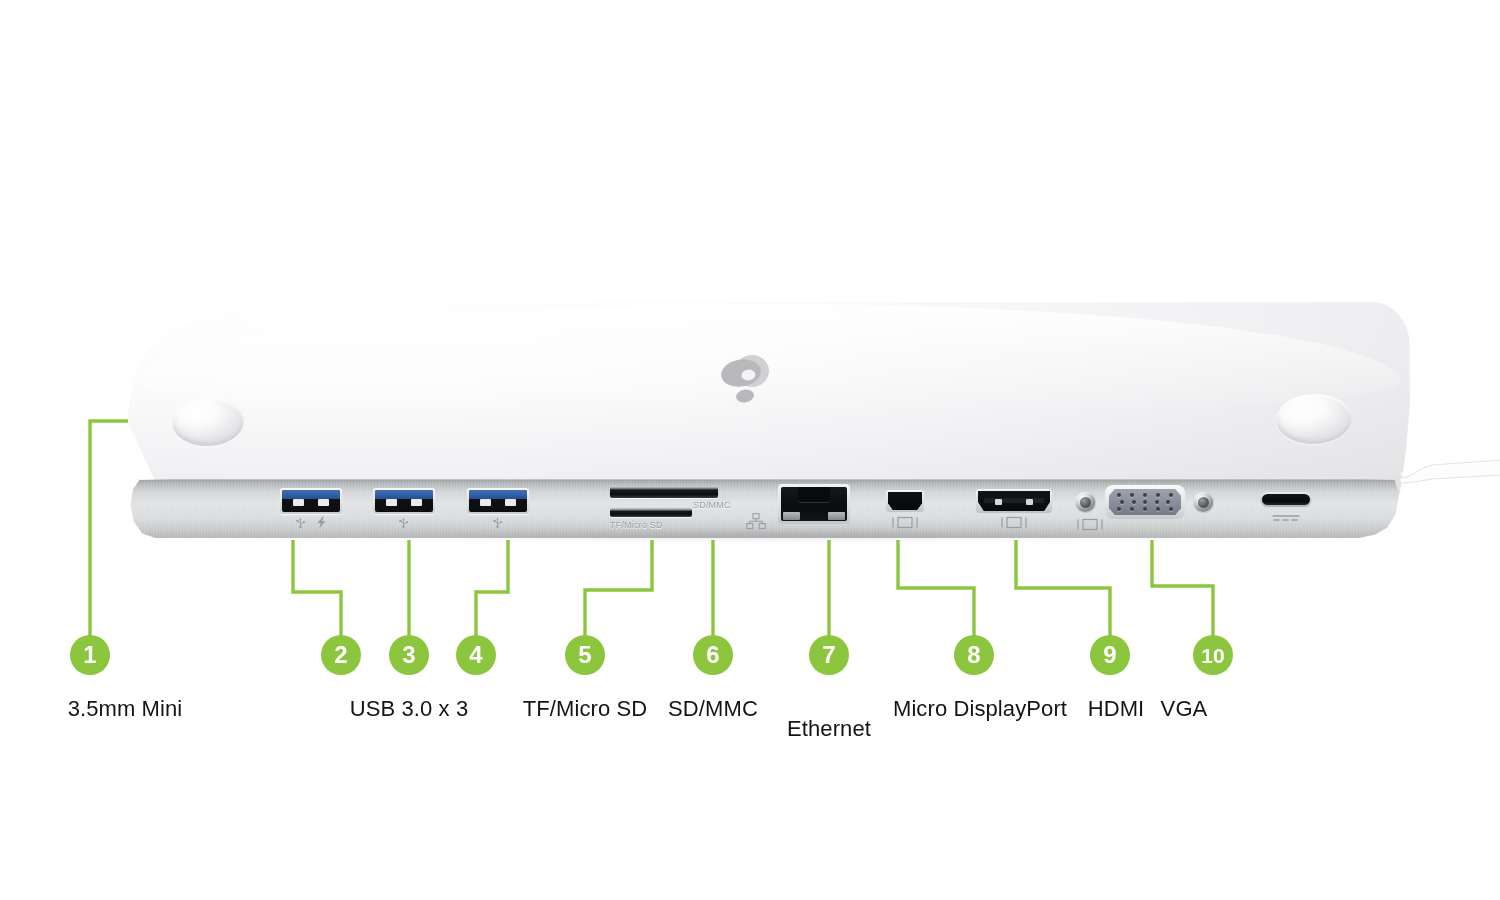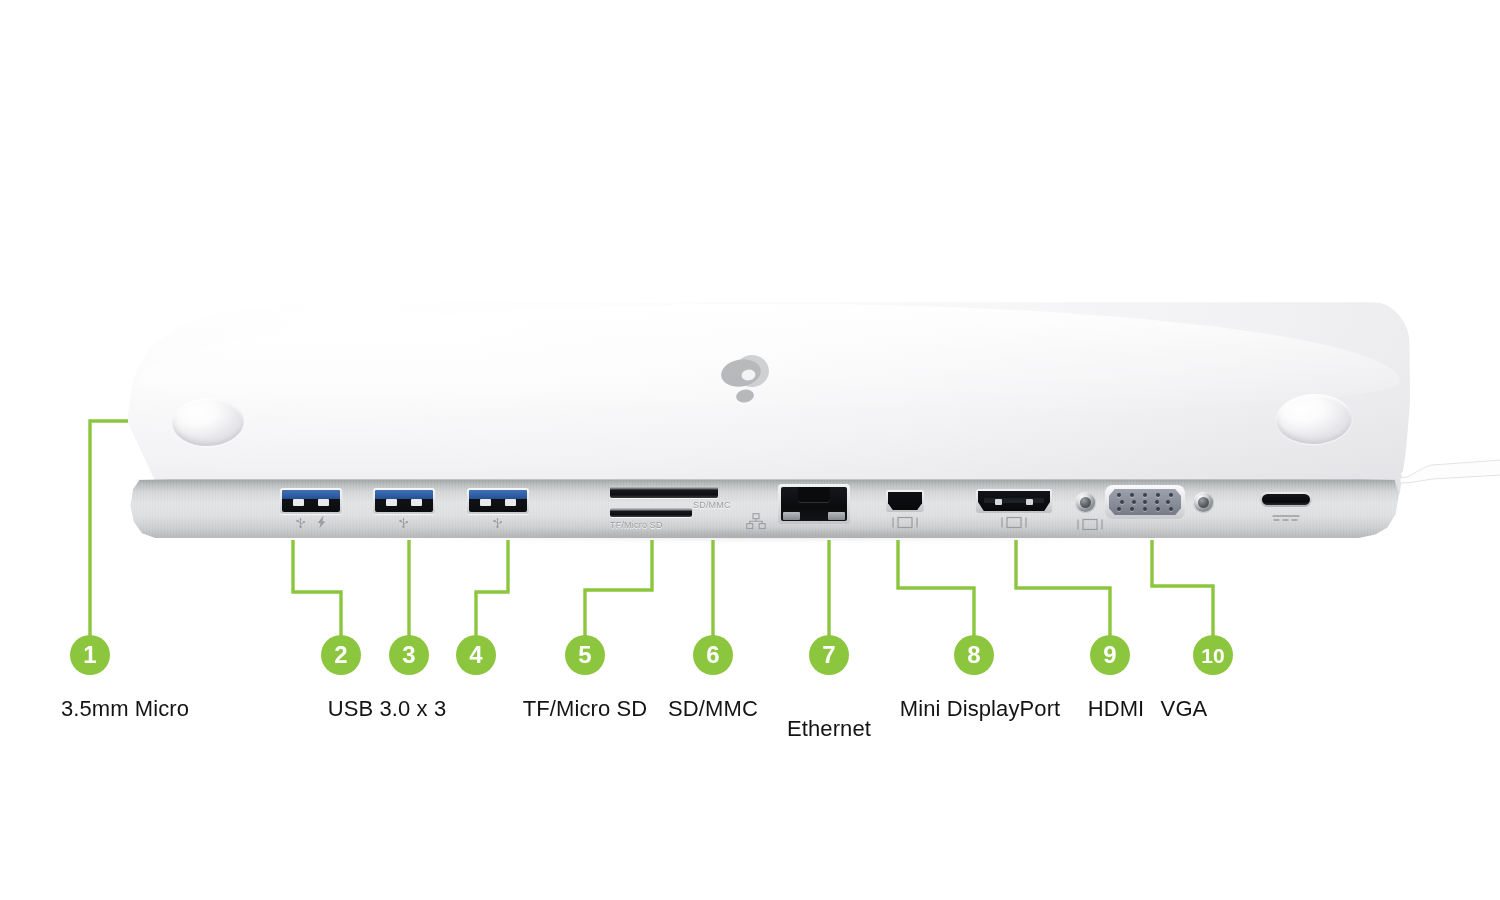--- a/index.html
+++ b/index.html
@@ -642,22 +642,22 @@
           <circle cx="1110" cy="655" r="20" fill="#8CC63F"></circle>
           <text x="1110" y="663" text-anchor="middle" class="badge-num" font-size="24" fill="#FFFFFF">9</text>
         </g>
         <g>
           <circle cx="1213" cy="655" r="20" fill="#8CC63F"></circle>
           <text x="1213" y="663" text-anchor="middle" class="badge-num" font-size="21" fill="#FFFFFF">10</text>
         </g>
       </g>
   </svg>
 
-  <div class="callout-label" style="left:125px; top:696px">3.5mm Micro</div>
-  <div class="callout-label" style="left:387px; top:696px">USB 3.0 x 3</div>
+  <div class="callout-label" style="left:125px; top:696px">3.5mm Mini</div>
+  <div class="callout-label" style="left:409px; top:696px">USB 3.0 x 3</div>
   <div class="callout-label" style="left:585px; top:696px">TF/Micro SD</div>
   <div class="callout-label" style="left:713px; top:696px">SD/MMC</div>
   <div class="callout-label" style="left:829px; top:716px">Ethernet</div>
-  <div class="callout-label" style="left:980px; top:696px">Mini DisplayPort</div>
+  <div class="callout-label" style="left:980px; top:696px">Micro DisplayPort</div>
   <div class="callout-label" style="left:1116px; top:696px">HDMI</div>
   <div class="callout-label" style="left:1184px; top:696px">VGA</div>
 
 </div>
 
 </body></html>

